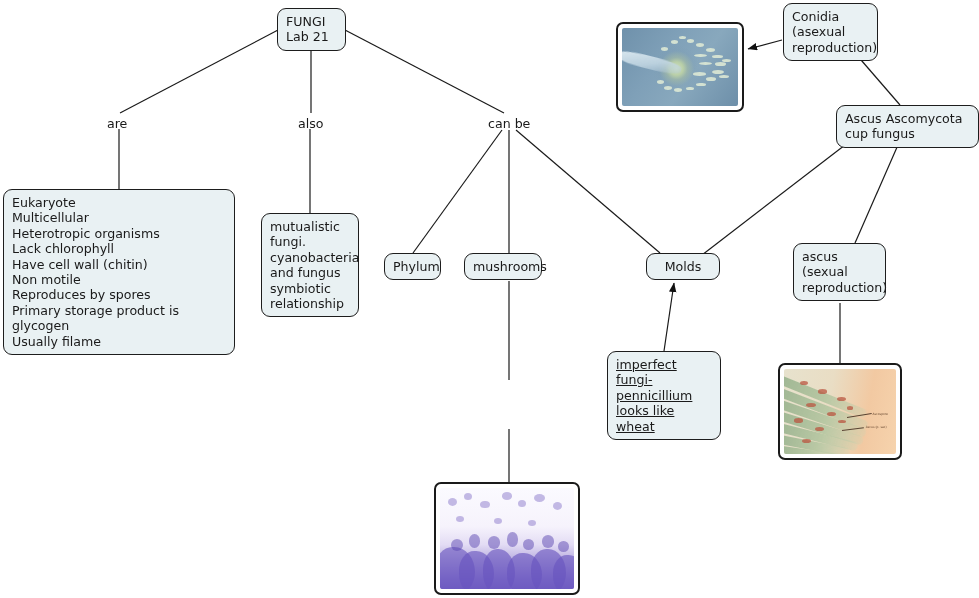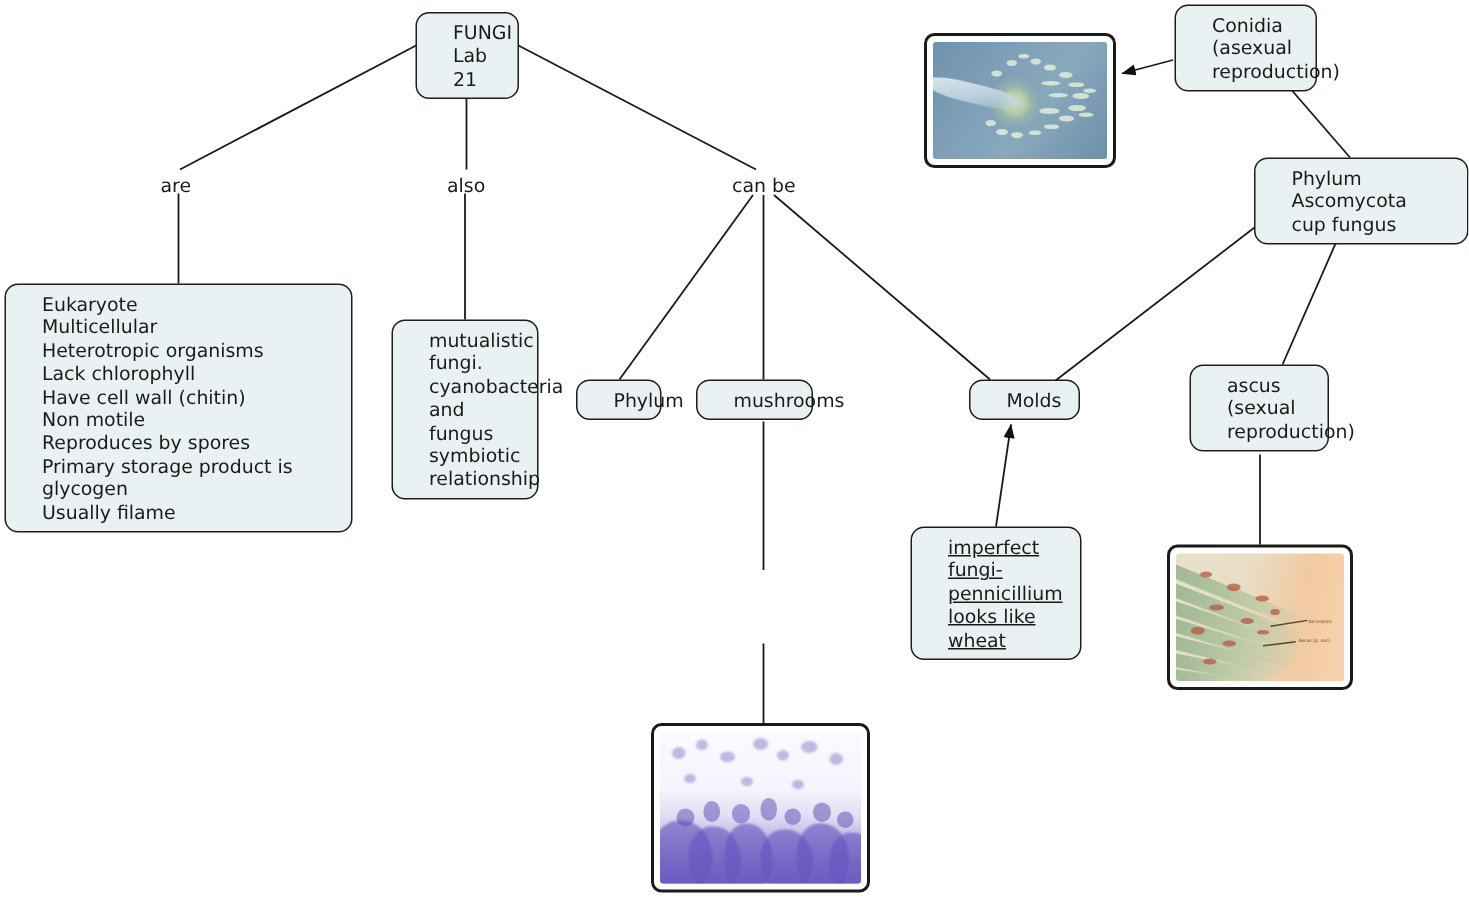--- a/index.html
+++ b/index.html
@@ -14,21 +14,21 @@
 
   .node{
     position:absolute;
     box-sizing:border-box;
     background:#e9f1f3;
     border:1px solid #1d1d1d;
     border-radius:9px;
     color:#1a1a1a;
     font-size:12.6px;
     line-height:15.4px;
-    padding:5px 24px;
+    padding:5px 8px;
     white-space:pre-line;
   }
   .edge-label{
     position:absolute;
     font-size:12.6px;
     color:#1a1a1a;
     line-height:14px;
     white-space:nowrap;
     background:transparent;
   }
@@ -191,21 +191,21 @@
 
   <div class="node" style="left:607px;top:351px;width:114px;text-decoration:underline;">imperfect
 fungi-
 pennicillium
 looks like wheat</div>
 
   <div class="node" style="left:783px;top:3px;width:95px;">Conidia
 (asexual
 reproduction)</div>
 
-  <div class="node" style="left:836px;top:105px;width:143px;">Phylum Ascomycota
+  <div class="node" style="left:836px;top:105px;width:143px;">Ascus Ascomycota
 cup fungus</div>
 
   <div class="node" style="left:793px;top:243px;width:93px;">ascus
 (sexual
 reproduction)</div>
 
   <div class="imgframe" style="left:616px;top:22px;width:128px;height:90px;">
     <div class="pic pic-conidia">
       <div class="stalk"></div>
       <div class="spore" style="left:56%;top:14%;width:6%;height:5%;"></div>

